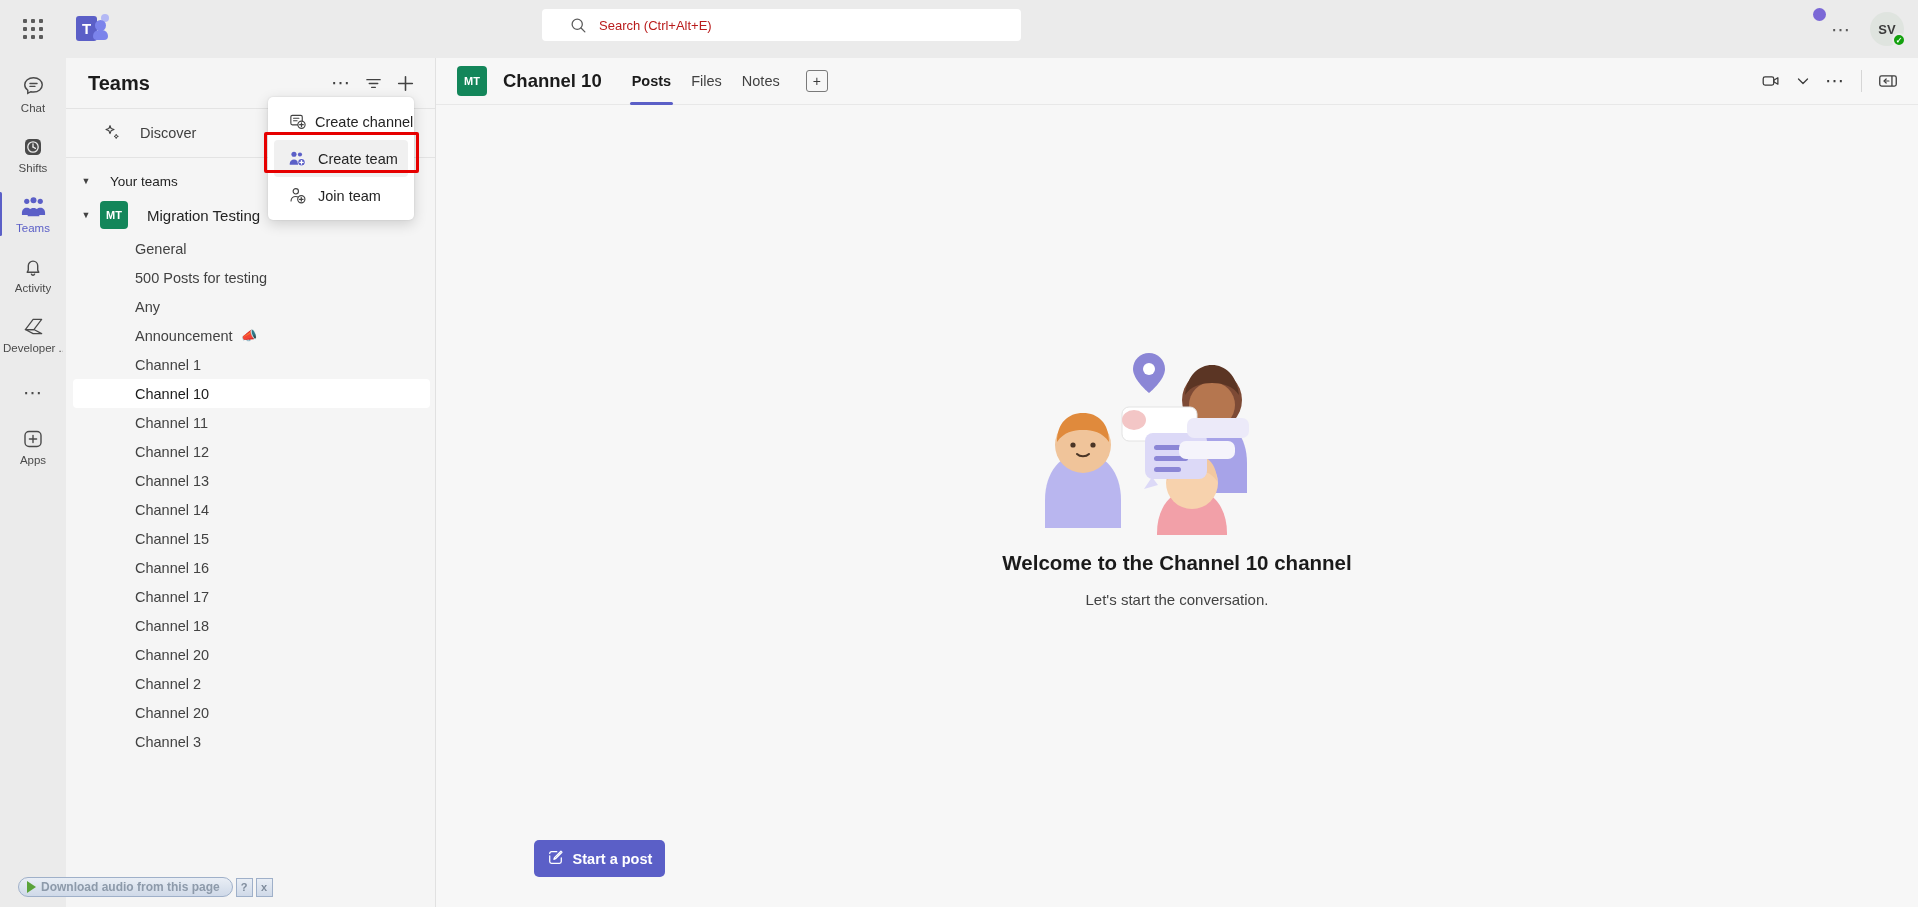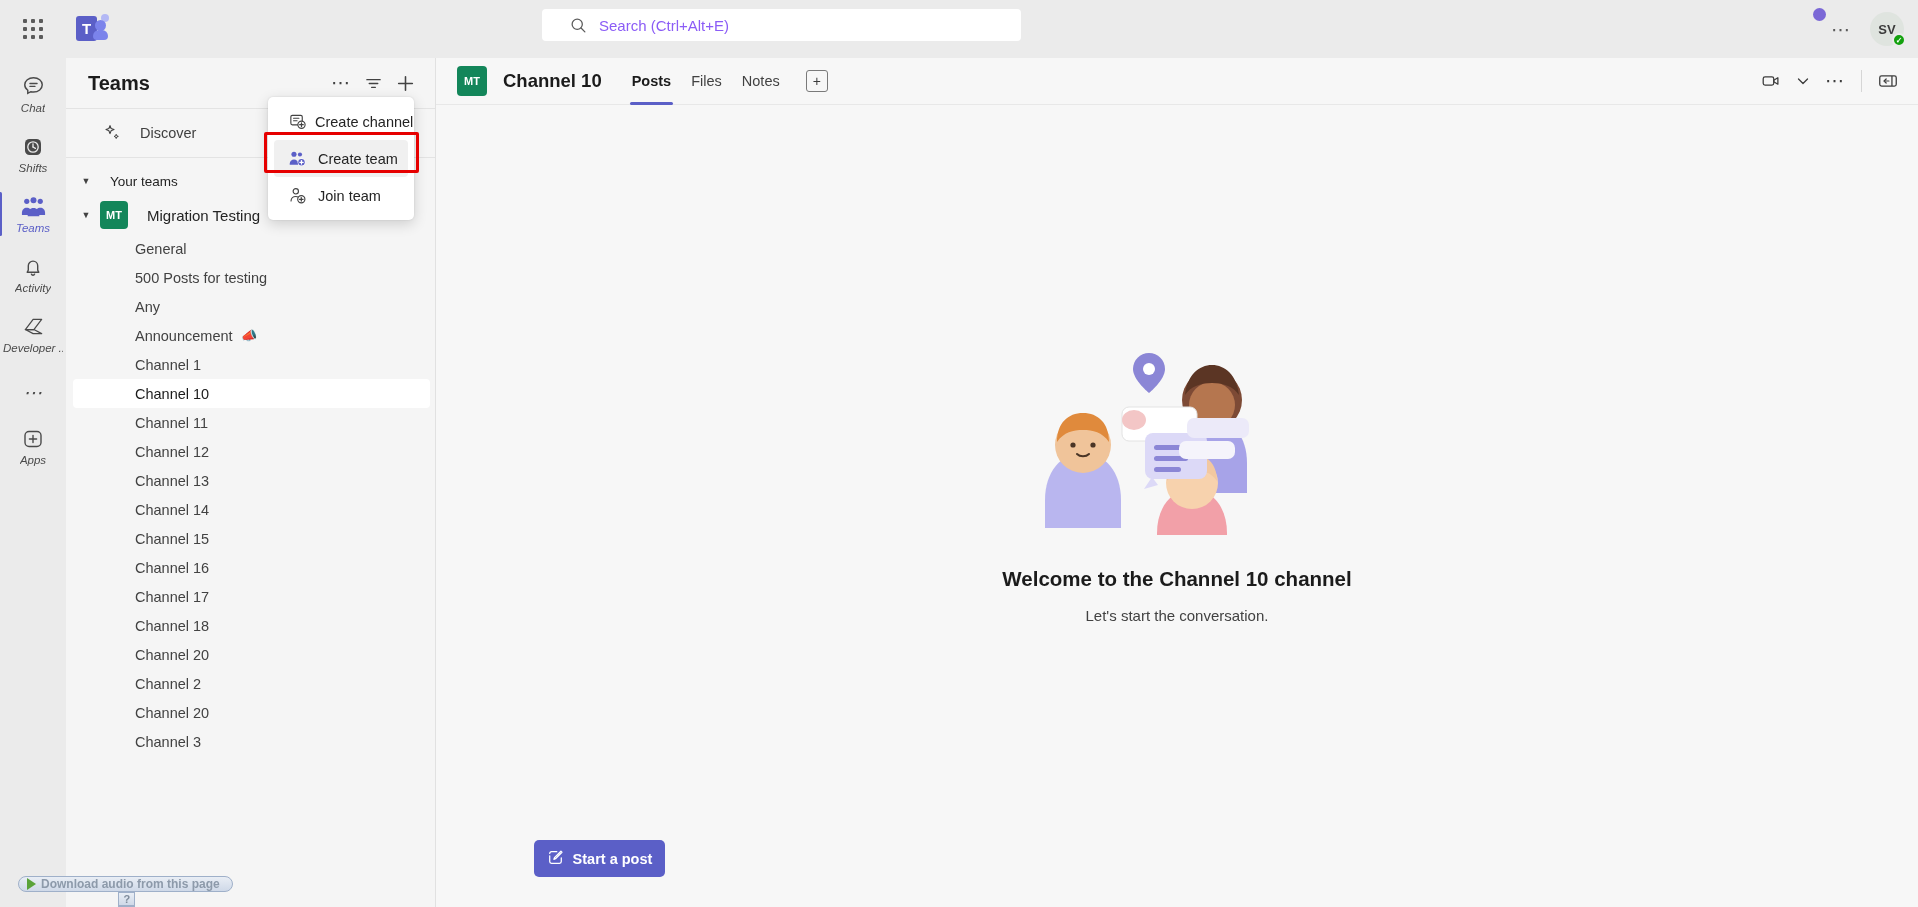--- a/index.html
+++ b/index.html
@@ -33,21 +33,21 @@
   #teams-logo .p1 { position:absolute; left: 19px; top: 8px; width: 11px; height: 11px; border-radius: 50%; background:#7b83eb;}
   #teams-logo .p2 { position:absolute; left: 17px; top: 18px; width: 15px; height: 10px; border-radius: 6px 6px 4px 4px; background:#7b83eb;}
   #teams-logo .p3 { position:absolute; left: 25px; top: 2px; width: 8px; height: 8px; border-radius: 50%; background:#b3b8f5;}
 
   #searchbar {
     position: absolute; left: 542px; top: 9px; width: 479px; height: 32px;
     background: #fff; border-radius: 4px;
     display: flex; align-items: center; cursor: text;
   }
   #searchbar .sicon { margin-left: 28px; margin-right: 12px; display:flex; }
-  #searchbar .sph { color: #8b5cf6; font-size: 15px; text-align: right; }
+  #searchbar .sph { color: #b91c1c; font-size: 13px; text-align: right; }
 
   #topright { position: absolute; right: 14px; top: 0; height: 58px; display: flex; align-items: center; }
   #dots-top {
     width: 34px; height: 34px; display:flex; align-items:center; justify-content:center;
     color:#5b5b5b; font-size: 19px; letter-spacing: 1px; cursor: pointer; margin-right: 12px;
   }
   #avatar {
     width: 34px; height: 34px; border-radius: 50%; background: #dfe4df;
     color: #3c3c3c; font-size: 13px; font-weight: 600;
     display: flex; align-items: center; justify-content: center; position: relative; cursor: pointer;
@@ -57,21 +57,20 @@
     background: #13a10e; border: 2px solid #ebebeb;
     display:flex; align-items:center; justify-content:center; color:#fff; font-size:8px; font-weight:bold;
   }
   #purple-dot { position:absolute; right: 78px; top: 8px; width: 13px; height: 13px; border-radius:50%; background:#7b68d6;}
 
   
   #rail {
     position: absolute; left: 0; top: 58px; width: 66px; height: 849px;
     background: #ebebeb; display: flex; flex-direction: column; align-items: center;
     padding-top: 8px;
-    font-style: italic;
   }
   .rail-item {
     width: 60px; height: 56px; margin-bottom: 4px;
     display: flex; flex-direction: column; align-items: center; justify-content: center;
     color: #4a4a4a; font-size: 11.5px; cursor: pointer; position: relative; border-radius: 4px;
   }
   .rail-item .ri-ico { height: 26px; display: flex; align-items: center; justify-content: center; margin-bottom: 2px; }
   .rail-item .ri-lbl { line-height: 13px; max-width: 60px; overflow: hidden; white-space: nowrap; }
   .rail-item.active { color: #5b5fc7; }
   .rail-item.active::before {
@@ -184,36 +183,35 @@
     color: #3c3c3c; cursor: pointer;
   }
   #hr-sep { width: 1px; height: 22px; background: #d6d6d6; margin: 0 10px; }
 
   
   #empty {
     position: absolute; left: 0; top: 47px; width: 1482px; height: 802px;
     display: flex; flex-direction: column; align-items: center; padding-top: 190px;
   }
   #illus { width: 300px; height: 240px; position: relative; }
-  #welcome-title { font-size: 20.5px; font-weight: 700; color: #1b1b1b; margin-top: 32px; }
+  #welcome-title { font-size: 20.5px; font-weight: 700; color: #1b1b1b; margin-top: 16px; }
   #welcome-sub { font-size: 15px; color: #424242; margin-top: 16px; }
 
   #start-post {
     position: absolute; left: 98px; bottom: 30px; width: 131px; height: 37px;
     background: #5b5fc7; border: none; border-radius: 5px; color: #fff;
     font-size: 14.5px; font-weight: 600; font-family: "Liberation Sans", sans-serif;
     display: flex; align-items: center; justify-content: center; gap: 9px; cursor: pointer;
   }
 
   
   #dlbar {
     position: absolute; left: 18px; top: 876px; height: 22px;
     display: flex; align-items: center; z-index: 90;
     font-family: "Liberation Sans", sans-serif;
-    flex-direction: column;
   }
   #dlbar .dl-main {
     height: 20px; display: flex; align-items: center; gap: 5px;
     background: linear-gradient(#e9eef5, #cfd9e8);
     border: 1px solid #9fb0c9; border-radius: 10px; padding: 0 12px 0 8px;
     color: #8d9aaa; font-size: 12px; font-weight: bold;
   }
   #dlbar .dl-play { width: 0; height: 0; border-left: 9px solid #5aa33a; border-top: 6px solid transparent; border-bottom: 6px solid transparent; }
   #dlbar .dl-sq {
     width: 17px; height: 19px; margin-left: 3px;

